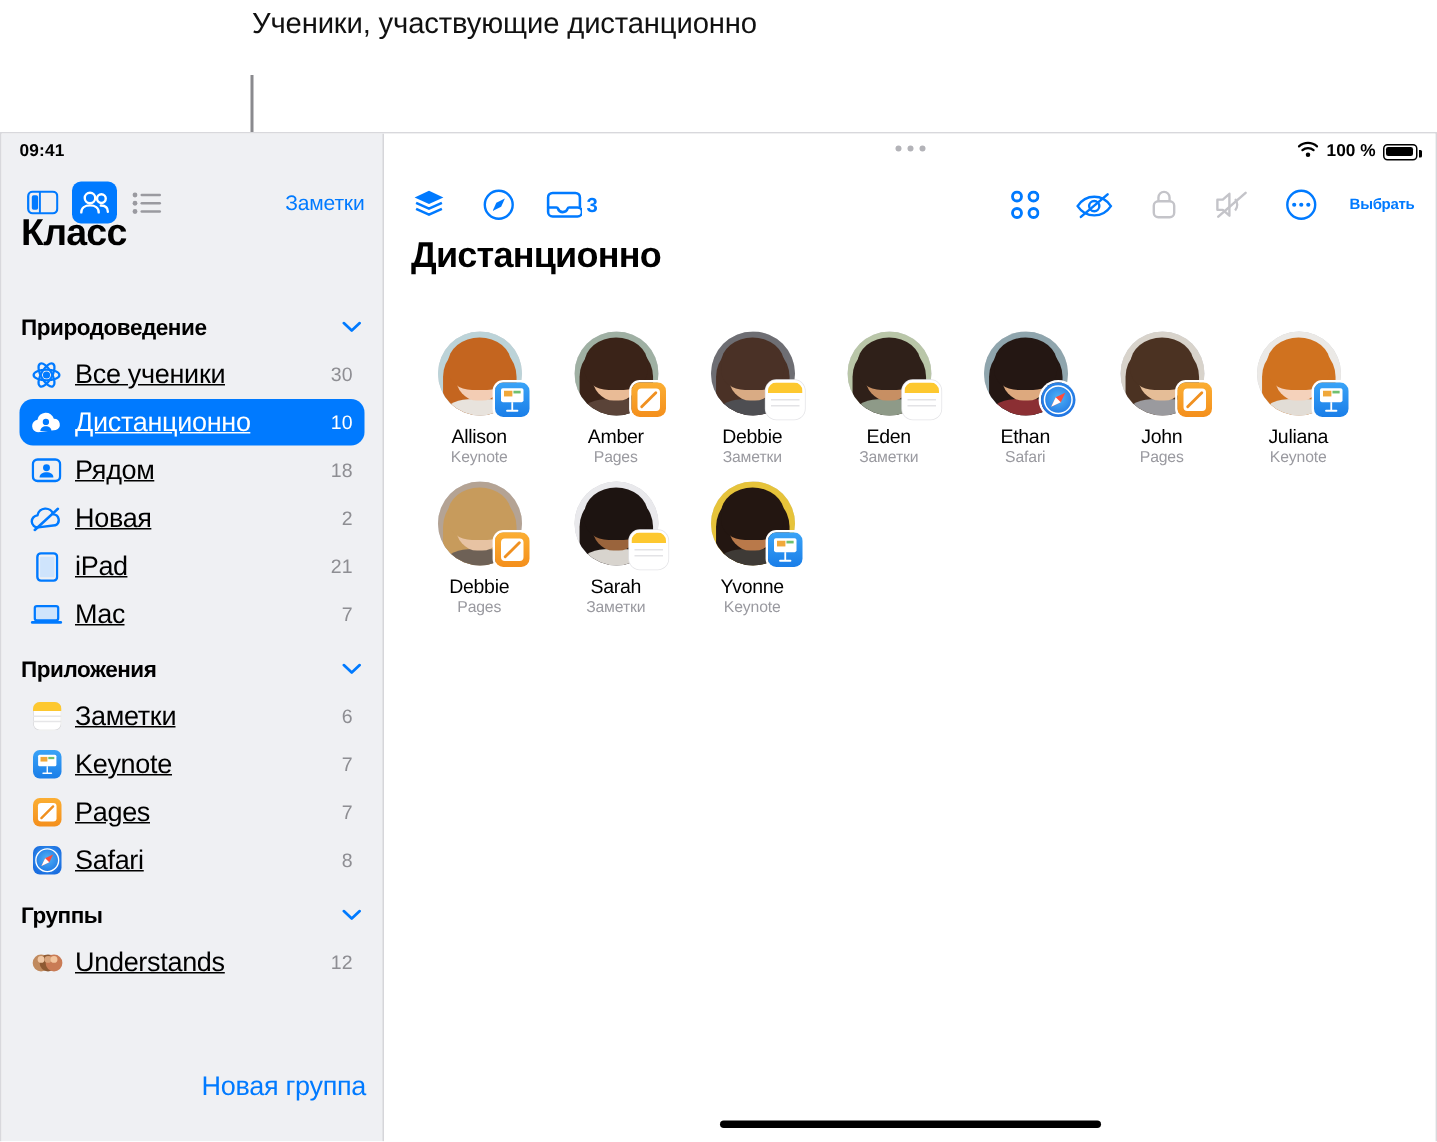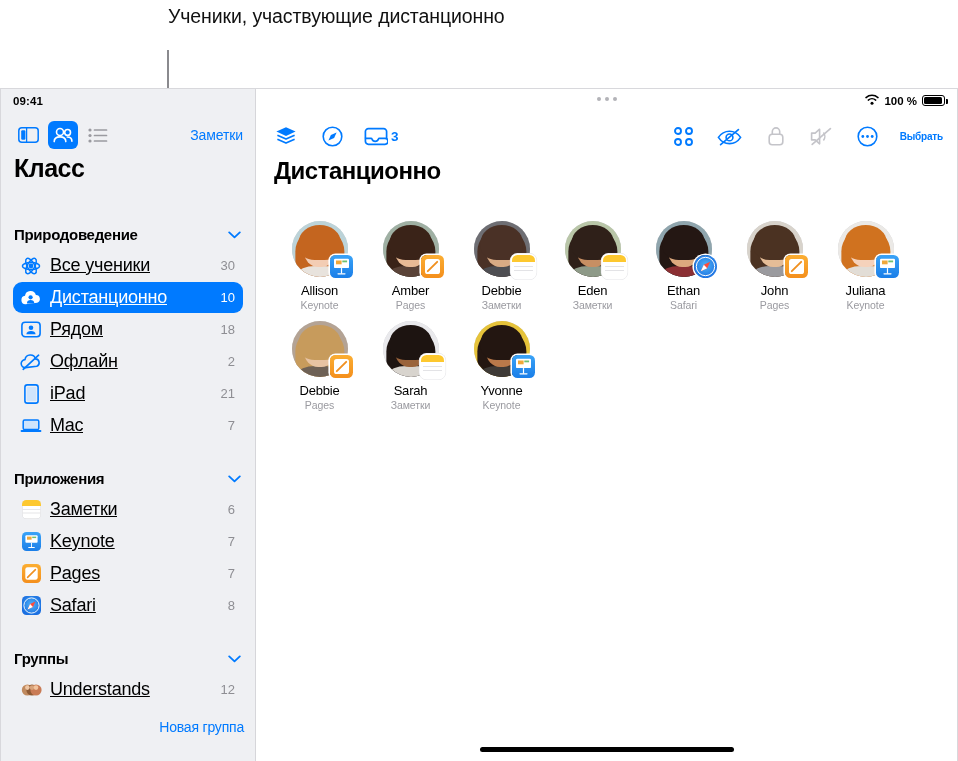--- a/index.html
+++ b/index.html
@@ -54,31 +54,31 @@
   .sb-icon {
     width: 30px; height: 28px; display: flex; align-items: center;
     justify-content: center; border-radius: 6px; margin-right: 5px;
   }
   .sb-icon.active { background: #007aff; }
   .sb-edit {
     margin-left: auto; color: #007aff; font-size: 14px;
     letter-spacing: -0.1px;
   }
   .sb-title {
-    position: absolute; left: 13px; top: 65px;
+    position: absolute; left: 13px; top: 52px;
     font-size: 25px; font-weight: bold; color: #000;
     letter-spacing: -0.5px;
   }
   .sb-scroll {
     position: absolute; left: 0; top: 108px; right: 0; bottom: 52px;
     overflow: hidden;
   }
   .sb-section {
     display: flex; align-items: center;
-    padding: 0 14px 0 13px; height: 30px; margin-top: 22px;
+    padding: 0 14px 0 13px; height: 30px; margin-top: 6px;
   }
   .sb-section-title {
     font-size: 15px; font-weight: bold; color: #000;
     letter-spacing: -0.3px;
   }
   .sb-chevron { margin-left: auto; color: #007aff; }
   .sb-row {
     display: flex; align-items: center;
     height: 31px; margin: 1px 12px; padding: 0 8px 0 7px;
     border-radius: 9px;
@@ -92,21 +92,21 @@
     font-size: 18px; color: #000; letter-spacing: -0.2px;
     white-space: nowrap; overflow: hidden; text-decoration: underline;
   }
   .sb-row.selected .sb-row-label { color: #fff; }
   .sb-row-count {
     margin-left: auto; font-size: 13px; color: #8e8e93;
   }
   .sb-row.selected .sb-row-count { color: #fff; }
   .sb-newgroup {
     position: absolute; right: 11px; bottom: 26px;
-    color: #007aff; font-size: 14px; letter-spacing: -0.2px;
+    color: #007aff; font-size: 18px; letter-spacing: -0.2px;
   }
 
   
   .appicon { width: 19px; height: 19px; border-radius: 4.5px; position: relative; overflow: hidden; flex:none; }
   .appicon.notes { background: #fff; box-shadow: 0 0 0 0.5px #d5d5d8 inset; }
   .appicon.notes::before {
     content: ""; position: absolute; left: 0; right: 0; top: 0; height: 6px;
     background: #fdc82f;
   }
   .appicon.notes::after {
@@ -317,21 +317,21 @@
        <span class="sb-row-label">Рядом</span>
        <span class="sb-row-count">18</span>
           </div>
           <div class="sb-row">
             <span class="sb-row-icon">
               <svg width="22" height="18" viewBox="0 0 22 18">
                 <path d="M5.4 14.6A4 4 0 0 1 5 6.6 5.4 5.4 0 0 1 15.5 5.9a3.8 3.8 0 0 1 1.3 7.3z" fill="none" stroke="#007aff" stroke-width="1.6" stroke-linejoin="round"></path>
                 <line x1="3.2" y1="16.3" x2="18.6" y2="2.2" stroke="#007aff" stroke-width="1.7" stroke-linecap="round"></line>
               </svg>
             </span>
-       <span class="sb-row-label">Офлайн</span>
+       <span class="sb-row-label">Новая</span>
        <span class="sb-row-count">2</span>
           </div>
           <div class="sb-row">
             <span class="sb-row-icon">
               <svg width="15" height="20" viewBox="0 0 15 20">
                 <rect x="0.9" y="0.9" width="13.2" height="18.2" rx="2.4" fill="none" stroke="#007aff" stroke-width="1.6"></rect>
                 <rect x="2.7" y="3.1" width="9.6" height="13.8" rx="0.8" fill="#cfe4fc"></rect>
               </svg>
             </span>
        <span class="sb-row-label">iPad</span>

